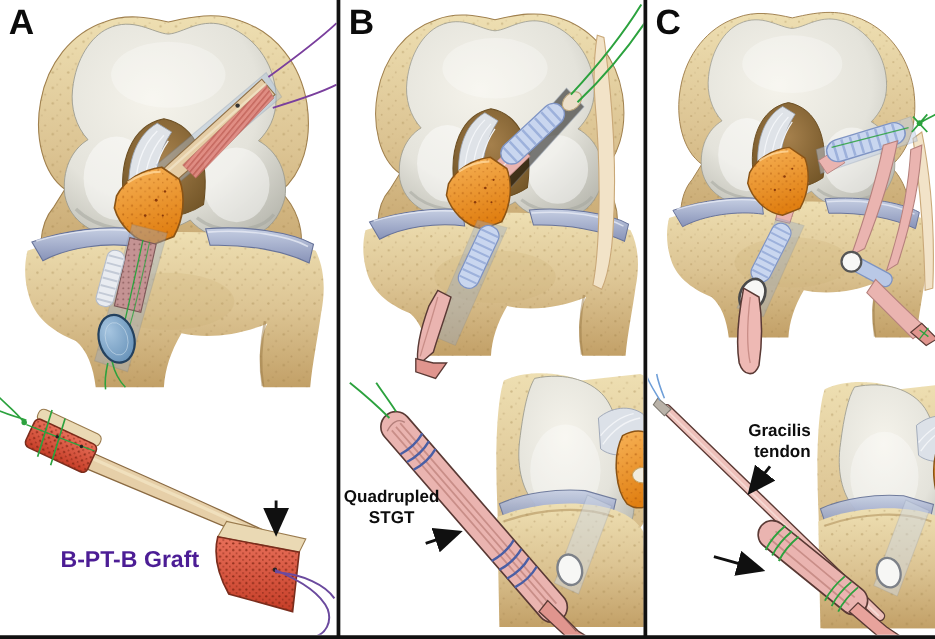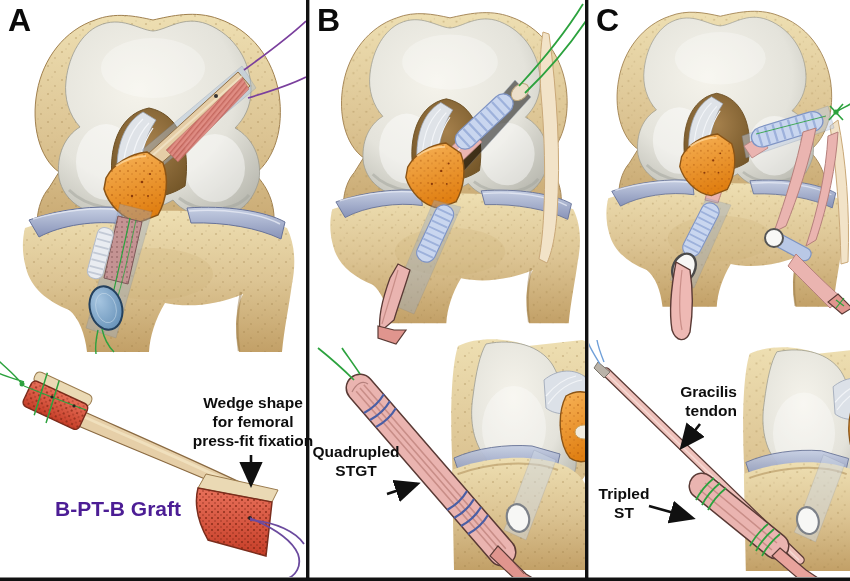--- a/index.html
+++ b/index.html
@@ -315,24 +315,19 @@
 
   <rect x="306" y="0" width="3.4" height="581" fill="#111111"></rect>
   <rect x="585" y="0" width="3.4" height="581" fill="#111111"></rect>
   <rect x="0" y="577.5" width="850" height="3.5" fill="#111111"></rect>
 </svg>
 
 <div class="pl" style="left:8px;top:4px;">A</div>
 <div class="pl" style="left:317px;top:4px;">B</div>
 <div class="pl" style="left:596px;top:4px;">C</div>
 
-<div class="ann" style="left:183px;top:393px;width:140px;">Wedge shape
-for femoral
-press-fit fixation</div>
 <div class="ann-big" style="left:55px;top:497px;">B-PT-B Graft</div>
 <div class="ann" style="left:301px;top:442px;width:110px;">Quadrupled
 STGT</div>
 <div class="ann" style="left:649px;top:382px;width:88px;text-align:right;">Gracilis
 tendon</div>
-<div class="ann" style="left:585px;top:484px;width:78px;">Tripled
-ST</div>
 
 </div>
 
 </body></html>

